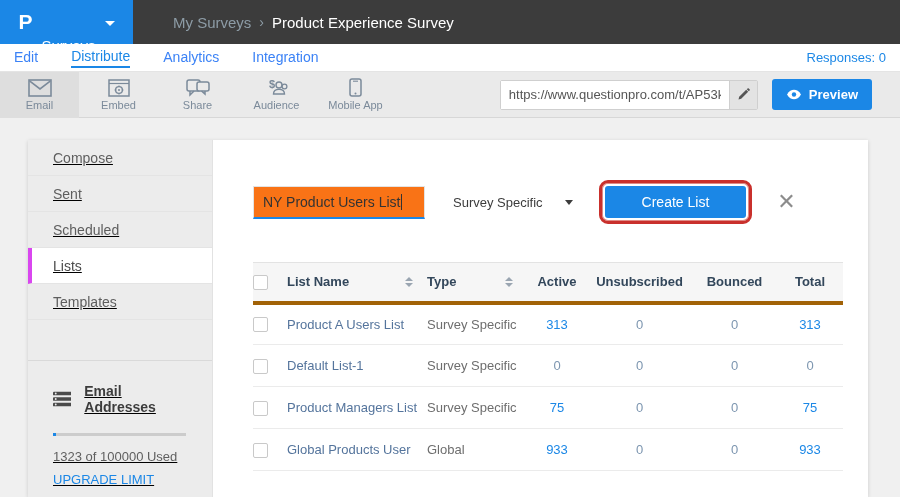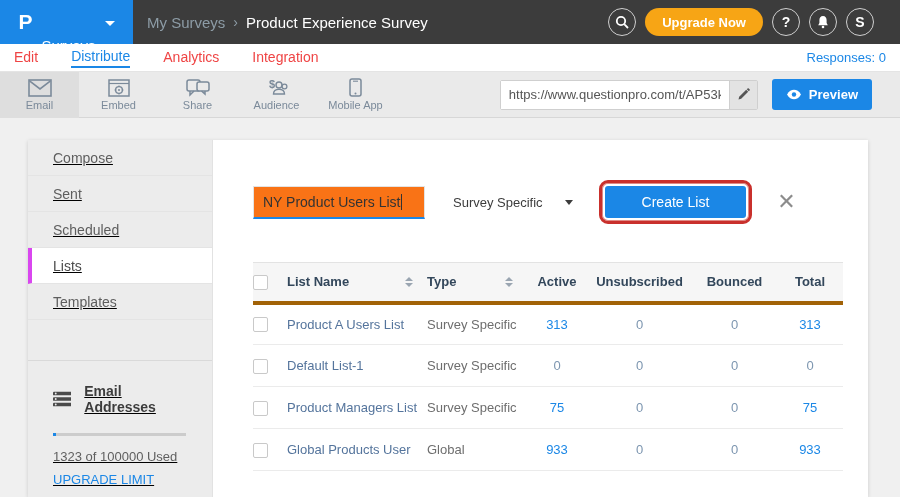--- a/index.html
+++ b/index.html
@@ -5,31 +5,31 @@
   * { margin:0; padding:0; box-sizing:border-box; }
   html,body { width:900px; height:497px; overflow:hidden; }
   body { font-family:"Liberation Sans", sans-serif; background:#f0f0f0; position:relative; }
 
   
   .top-header { position:absolute; left:0; top:0; width:900px; height:44px; background:#3c3c3c; display:flex; align-items:center; }
   .logo-block { width:133px; height:44px; background:#1b87e6; display:flex; align-items:center; justify-content:center; gap:9px; cursor:pointer; }
   .logo-p { color:#fff; font-size:21px; font-weight:bold; }
   .logo-label { color:#fff; font-size:15px;margin-top:47px; }
   .logo-caret { width:0; height:0; border-left:5px solid transparent; border-right:5px solid transparent; border-top:5px solid #fff; margin-top:2px; }
-  .breadcrumb { margin-left:14px; display:flex; align-items:center; gap:8px; font-size:15px; }
+  .breadcrumb { margin-left:40px; display:flex; align-items:center; gap:8px; font-size:15px; }
   .crumb-parent { color:#8d9ca6; cursor:pointer; }
   .crumb-sep { color:#8d9ca6; font-size:14px; }
   .crumb-current { color:#ffffff; }
   .header-right { margin-left:auto; margin-right:26px; display:flex; align-items:center; gap:9px; }
   .hdr-circle { width:28px; height:28px; border:1px solid #cfcfcf; border-radius:50%; display:flex; align-items:center; justify-content:center; color:#fff; font-size:14px; font-weight:bold; cursor:pointer; background:transparent; }
   .upgrade-btn { height:28px; border:none; border-radius:14px; background:#f7a515; color:#fff; font-weight:bold; font-size:13px; padding:0 17px; cursor:pointer; font-family:"Liberation Sans",sans-serif; }
 
   
   .tab-bar { position:absolute; left:0; top:44px; width:900px; height:28px; background:#fff; display:flex; align-items:center; padding:0 14px; border-bottom:1px solid #e4e4e4; }
-  .tab { font-size:14px; color:#ef4444; margin-right:33px; cursor:pointer; padding-bottom:2px; }
+  .tab { font-size:14px; color:#3b82f6; margin-right:33px; cursor:pointer; padding-bottom:2px; }
   .tab.active { color:#1b87e6; border-bottom:2px solid #1b87e6; }
   .responses { margin-left:auto; font-size:13px; color:#1b87e6; }
 
   
   .channel-bar { position:absolute; left:0; top:72px; width:900px; height:46px; background:#eaeaea; border-bottom:1px solid #d7d7d7; display:flex; align-items:center; }
   .channel { width:79px; height:46px; display:flex; flex-direction:column; align-items:center; justify-content:center; gap:2px; color:#7b8a9a; cursor:pointer; }
   .channel.active { background:#dedede; }
   .channel svg { display:block; }
   .channel-label { font-size:11px; color:#7b8a9a; }
   .url-wrap { margin-left:auto; display:flex; align-items:stretch; height:30px; border:1px solid #cfcfcf; background:#fff; border-radius:2px; }
@@ -93,41 +93,20 @@
   <div class="logo-block">
     <span class="logo-p">P</span>
     <span class="logo-label">Surveys</span>
     <span class="logo-caret"></span>
   </div>
   <div class="breadcrumb">
     <span class="crumb-parent">My Surveys</span>
     <span class="crumb-sep">›</span>
     <span class="crumb-current">Product Experience Survey</span>
   </div>
-  <div class="header-right">
-    <span class="hdr-circle">
-      <svg width="14" height="14" viewBox="0 0 14 14">
-          <circle cx="6" cy="6" r="4.2" fill="none" stroke="#fff" stroke-width="1.8"></circle>
-          <line x1="9.2" y1="9.2" x2="13" y2="13" stroke="#fff" stroke-width="1.8"></line>
-        </svg>
-    </span>
-    <button class="upgrade-btn">Upgrade Now</button>
-    <span class="hdr-circle">
-        <span>?</span>
-      </span>
-    <span class="hdr-circle">
-      <svg width="14" height="14" viewBox="0 0 14 14">
-          <path d="M7 1 C4.6 1 3.4 2.8 3.4 5 L3.4 8 L2.2 10.2 L11.8 10.2 L10.6 8 L10.6 5 C10.6 2.8 9.4 1 7 1 Z" fill="#fff"></path>
-          <circle cx="7" cy="12" r="1.3" fill="#fff"></circle>
-        </svg>
-    </span>
-    <span class="hdr-circle">
-        <span>S</span>
-      </span>
-  </div>
 </div>
 
 <div class="tab-bar">
   <span class="tab">Edit</span>
   <span class="tab active">Distribute</span>
   <span class="tab">Analytics</span>
   <span class="tab">Integration</span>
   <span class="responses">Responses: 0</span>
 </div>
 

